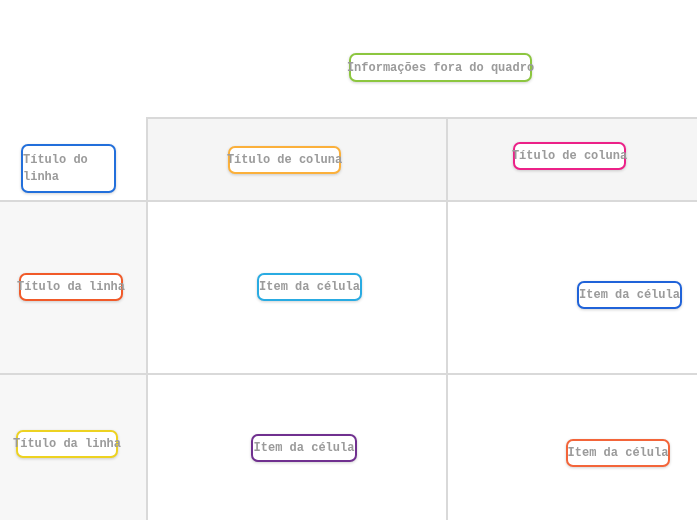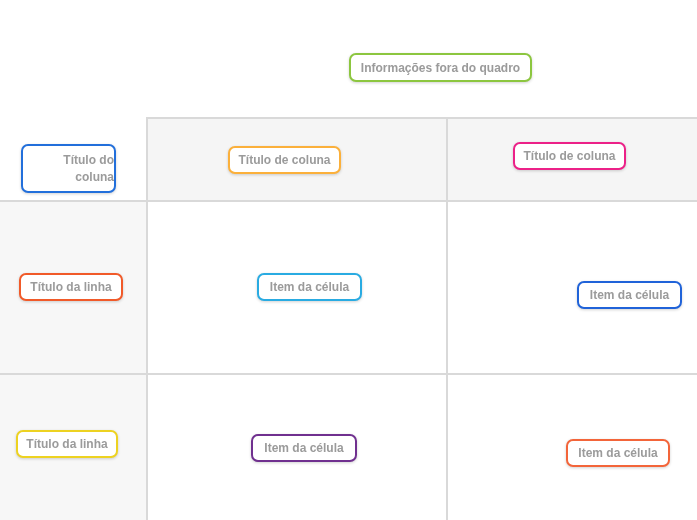--- a/index.html
+++ b/index.html
@@ -14,43 +14,44 @@
   .line{position:absolute;}
   .card{
     position:absolute;
     display:flex;align-items:center;justify-content:center;
     box-sizing:border-box;
     background:#ffffff;
     border:2px solid #cccccc;
     border-radius:7px;
     font-size:12px;font-weight:bold;
     color:#9b9b9b;
-    text-align:right;
+    text-align:left;
     white-space:nowrap;
     box-shadow:0 1px 3px rgba(0,0,0,0.18);
+    font-family:Liberation Mono, monospace;
   }
   .card.wrap{white-space:normal;line-height:1.35;}
 </style>
 </head>
 <body>
 
 <div class="canvas">
 
   <div class="bg" style="left: 148px; top: 118px; width: 549px; height: 83px; background: rgb(245, 245, 245);"></div>
   <div class="bg" style="left: 0px; top: 202px; width: 147px; height: 318px; background: rgb(247, 247, 247);"></div>
 
   <div class="line" style="left: 146px; top: 117px; width: 551px; height: 2px; background: rgb(217, 217, 217);"></div>
   <div class="line" style="left: 0px; top: 200px; width: 697px; height: 2px; background: rgb(217, 217, 217);"></div>
   <div class="line" style="left: 0px; top: 373px; width: 697px; height: 2px; background: rgb(217, 217, 217);"></div>
   <div class="line" style="left: 146px; top: 117px; width: 2px; height: 403px; background: rgb(217, 217, 217);"></div>
   <div class="line" style="left: 446px; top: 117px; width: 2px; height: 403px; background: rgb(217, 217, 217);"></div>
 
   <div class="card" style="left: 349px; top: 53px; width: 183px; height: 29px; border-color: rgb(140, 198, 63);">Informações fora do quadro</div>
 
-  <div class="card wrap" style="left: 21px; top: 144px; width: 95px; height: 49px; border-color: rgb(34, 111, 219);">Título do coluna</div>
+  <div class="card wrap" style="left: 21px; top: 144px; width: 95px; height: 49px; border-color: rgb(34, 111, 219);">Título do linha</div>
 
   <div class="card" style="left: 228px; top: 146px; width: 113px; height: 28px; border-color: rgb(251, 176, 59);">Título de coluna</div>
   <div class="card" style="left: 513px; top: 142px; width: 113px; height: 28px; border-color: rgb(236, 33, 136);">Título de coluna</div>
 
   <div class="card" style="left: 19px; top: 273px; width: 104px; height: 28px; border-color: rgb(241, 90, 41);">Título da linha</div>
   <div class="card" style="left: 16px; top: 430px; width: 102px; height: 28px; border-color: rgb(237, 210, 33);">Título da linha</div>
 
   <div class="card" style="left: 257px; top: 273px; width: 105px; height: 28px; border-color: rgb(41, 171, 226);">Item da célula</div>
   <div class="card" style="left: 577px; top: 281px; width: 105px; height: 28px; border-color: rgb(32, 99, 217);">Item da célula</div>
   <div class="card" style="left: 251px; top: 434px; width: 106px; height: 28px; border-color: rgb(112, 48, 143);">Item da célula</div>

